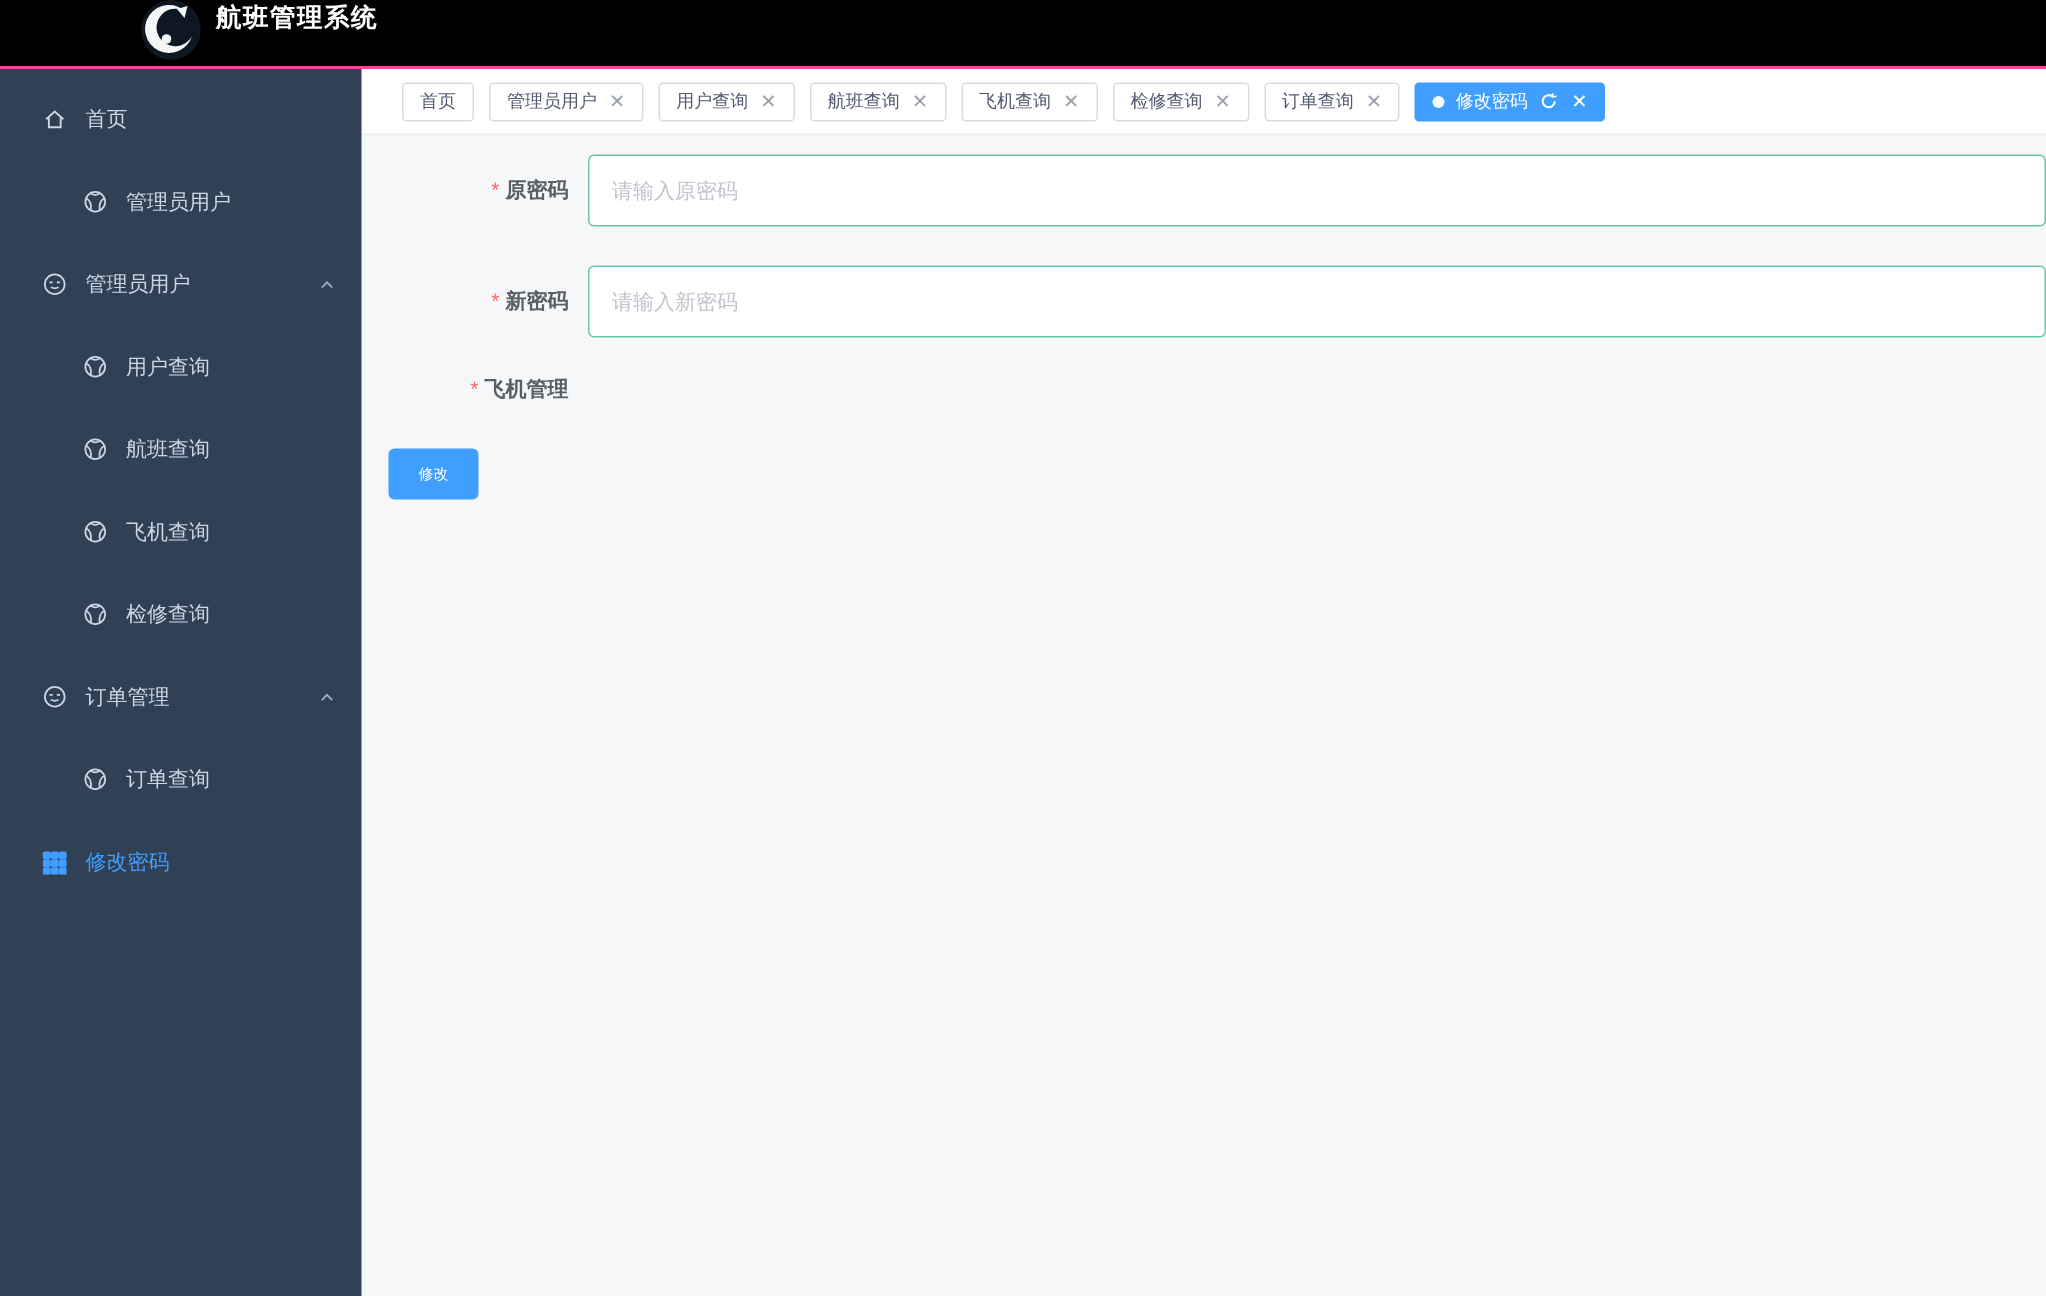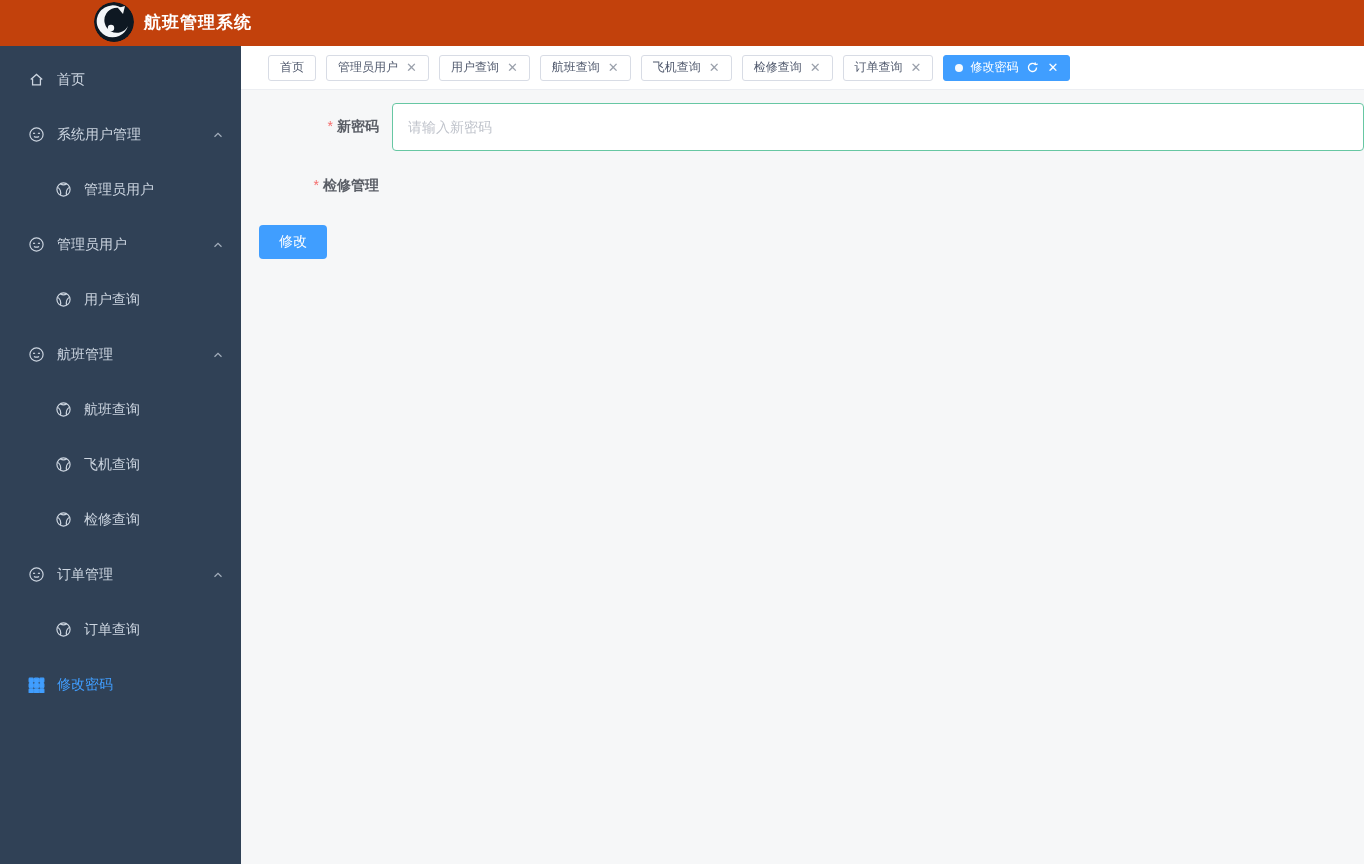--- a/index.html
+++ b/index.html
@@ -2,22 +2,22 @@
 <html><head>
 <meta charset="utf-8">
 <style>
   * { box-sizing: border-box; margin: 0; padding: 0; }
   html, body { width: 1364px; height: 864px; overflow: hidden; }
   body { font-family: "Liberation Sans", sans-serif; background: #f6f7f8; }
 
   
   .header {
     position: absolute; top: 0; left: 0; width: 1364px; height: 46px;
-    background: #c2410c; border-bottom: 2px solid #c2410c;
-    display: flex; align-items: center; z-index: 30;
+    background: #000000; border-bottom: 2px solid #ec4899;
+    display: flex; z-index: 30;
   }
   .logo { margin-left: 94px; width: 40px; height: 40px; border-radius: 50%; overflow: hidden; flex: none; }
   .app-title { color: #ffffff; font-size: 17px; font-weight: 600; margin-left: 10px; letter-spacing: 1px; }
 
   
   .sidebar {
     position: absolute; top: 46px; left: 0; width: 241px; height: 818px;
     background: #304156; padding-top: 6px; z-index: 20;
   }
   .mi {
@@ -56,21 +56,21 @@
   }
   .req { color: #f56c6c; margin-right: 4px; font-weight: normal; }
   .finput {
     width: 1105px; height: 48px; border: 1px solid #67c7a3; border-radius: 4px;
     background: #fff; padding: 0 15px; font-size: 14px; color: #606266; outline: none;
     font-family: "Liberation Sans", sans-serif;
   }
   .finput::placeholder { color: #c0c4cc; }
   .submit-btn {
     margin: 4px 0 0 18px; height: 34px; padding: 0 20px; border: none; border-radius: 4px;
-    background: #409EFF; color: #fff; font-size: 14px; cursor: pointer;
+    background: #409EFF; color: #fff; font-size: 10px; cursor: pointer;
     font-family: Liberation Serif, serif;
   }
 </style>
 </head>
 <body>
 
 <div class="header">
   <div class="logo">
     <svg width="40" height="40" viewBox="0 0 40 40">
       <circle cx="20" cy="20" r="20" fill="#0e1822"></circle>
@@ -87,36 +87,20 @@
   <div class="mi">
     <span class="micon">
       <svg width="17" height="17" viewBox="0 0 16 16" fill="none" stroke-width="1.2">
         <path d="M2.6 8 L8 3.2 L13.4 8"></path>
           <path d="M4.3 7 V13 H11.7 V7"></path>
       </svg>
     </span>
     <span>首页</span>
   </div>
 
-  <div class="mi">
-    <span class="micon">
-      <svg width="17" height="17" viewBox="0 0 16 16" fill="none" stroke-width="1.1">
-        <circle cx="8" cy="8" r="6.2"></circle>
-          <path d="M4.7 6.9 h2"></path>
-          <path d="M9.3 6.9 h2"></path>
-          <path d="M5.6 9.8 Q8 11.3 10.4 9.8"></path>
-      </svg>
-    </span>
-    <span>系统用户管理</span>
-    <span class="chev">
-      <svg width="14" height="14" viewBox="0 0 16 16" fill="none" stroke="#a3aebc" stroke-width="1.4">
-          <path d="M4 10 L8 6 L12 10"></path>
-        </svg>
-    </span>
-  </div>
 
   <div class="mi child">
     <span class="micon">
       <svg width="17" height="17" viewBox="0 0 16 16" fill="none" stroke-width="1.1">
         <circle cx="8" cy="8" r="6.2"></circle>
           <path d="M2.6 6 Q6 8.2 5.2 13.2"></path>
           <path d="M13.4 6 Q10 8.2 10.8 13.2"></path>
           <path d="M5 2.6 Q8 4.8 11 2.6"></path>
       </svg>
     </span>
@@ -145,36 +129,20 @@
       <svg width="17" height="17" viewBox="0 0 16 16" fill="none" stroke-width="1.1">
         <circle cx="8" cy="8" r="6.2"></circle>
           <path d="M2.6 6 Q6 8.2 5.2 13.2"></path>
           <path d="M13.4 6 Q10 8.2 10.8 13.2"></path>
           <path d="M5 2.6 Q8 4.8 11 2.6"></path>
       </svg>
     </span>
     <span>用户查询</span>
   </div>
 
-  <div class="mi">
-    <span class="micon">
-      <svg width="17" height="17" viewBox="0 0 16 16" fill="none" stroke-width="1.1">
-        <circle cx="8" cy="8" r="6.2"></circle>
-          <path d="M4.7 6.9 h2"></path>
-          <path d="M9.3 6.9 h2"></path>
-          <path d="M5.6 9.8 Q8 11.3 10.4 9.8"></path>
-      </svg>
-    </span>
-    <span>航班管理</span>
-    <span class="chev">
-      <svg width="14" height="14" viewBox="0 0 16 16" fill="none" stroke="#a3aebc" stroke-width="1.4">
-          <path d="M4 10 L8 6 L12 10"></path>
-        </svg>
-    </span>
-  </div>
 
   <div class="mi child">
     <span class="micon">
       <svg width="17" height="17" viewBox="0 0 16 16" fill="none" stroke-width="1.1">
         <circle cx="8" cy="8" r="6.2"></circle>
           <path d="M2.6 6 Q6 8.2 5.2 13.2"></path>
           <path d="M13.4 6 Q10 8.2 10.8 13.2"></path>
           <path d="M5 2.6 Q8 4.8 11 2.6"></path>
       </svg>
     </span>
@@ -293,30 +261,36 @@
           <path d="M13 8 a5 5 0 1 1 -1.6 -3.7"></path>
             <path d="M11.2 1.6 L11.6 4.5 L14.4 3.9" stroke-width="1.4"></path>
         </svg>
       </span>
       <span class="tclose">✕</span>
     </div>
   </div>
 
   <div class="content">
 
+    <div class="frow">
+      <div class="flabel">
+        <span class="req">*</span><span>原密码</span>
+      </div>
+      <input class="finput" type="text" placeholder="请输入原密码" style="">
+    </div>
 
     <div class="frow">
       <div class="flabel">
         <span class="req">*</span><span>新密码</span>
       </div>
       <input class="finput" type="text" placeholder="请输入新密码" style="">
     </div>
 
     <div class="frow">
       <div class="flabel">
-        <span class="req">*</span><span>检修管理</span>
+        <span class="req">*</span><span>飞机管理</span>
       </div>
     </div>
 
     <button class="submit-btn">修改</button>
 
   </div>
 </div>
 
 </body></html>

